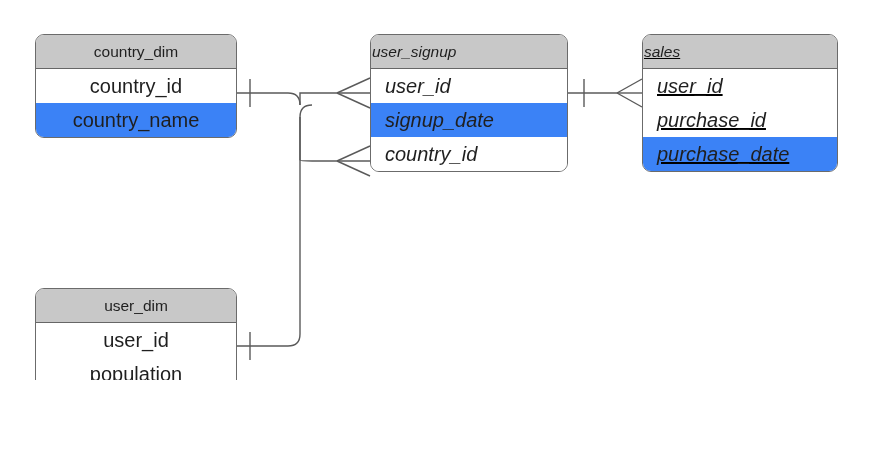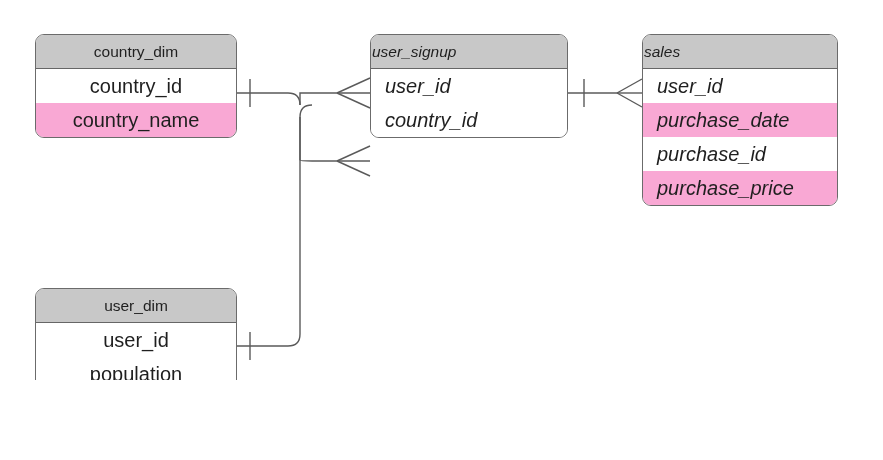--- a/index.html
+++ b/index.html
@@ -41,21 +41,21 @@
     box-sizing: border-box;
     height: 34px;
     line-height: 34px;
     color: #1f1f1f;
     font-size: 20px;
     background: #ffffff;
     white-space: nowrap;
     overflow: hidden;
   }
   .er-row.alt {
-    background: #f9a8d4;
+    background: #3b82f6;
   }
   
   .style-center .er-header,
   .style-center .er-row {
     text-align: center;
     font-style: normal;
   }
   
   .style-italic .er-header,
   .style-italic .er-row {
@@ -123,29 +123,29 @@
 
   <div class="er-table style-center" style="left:35px; top:34px; width:202px;">
     <div class="er-header">country_dim</div>
     <div class="er-row">country_id</div>
     <div class="er-row alt">country_name</div>
   </div>
 
   <div class="er-table style-italic" style="left:370px; top:34px; width:198px;">
     <div class="er-header">user_signup</div>
     <div class="er-row">user_id</div>
+    <div class="er-row alt">signup_date</div>
     <div class="er-row">country_id</div>
   </div>
 
-  <div class="er-table style-italic" style="left:642px; top:34px; width:196px;">
+  <div class="er-table style-italic" style="left:642px; top:34px; width:196px;text-decoration:underline;">
     <div class="er-header">sales</div>
     <div class="er-row">user_id</div>
+    <div class="er-row">purchase_id</div>
     <div class="er-row alt">purchase_date</div>
-    <div class="er-row">purchase_id</div>
-    <div class="er-row alt">purchase_price</div>
   </div>
 
   <div class="er-table style-center" style="left:35px; top:288px; width:202px;">
     <div class="er-header">user_dim</div>
     <div class="er-row">user_id</div>
     <div class="er-row">population</div>
   </div>
 
 </div>
 

